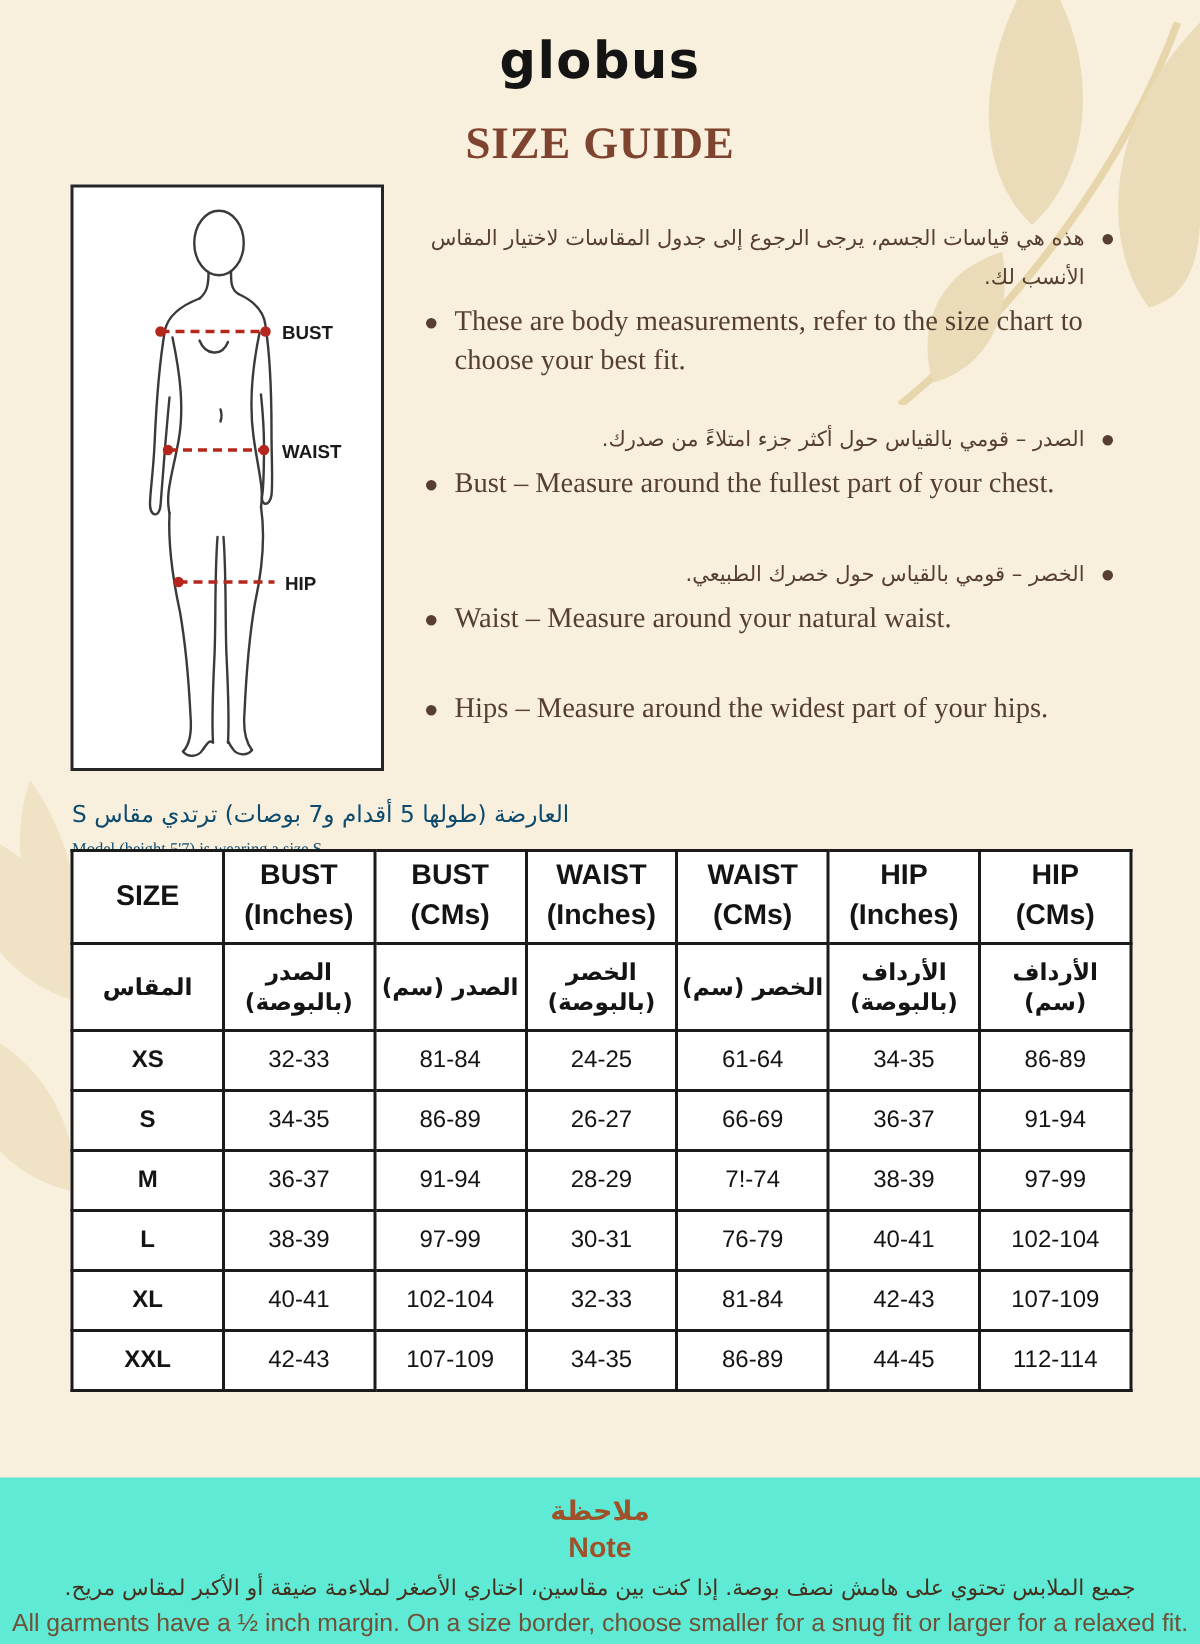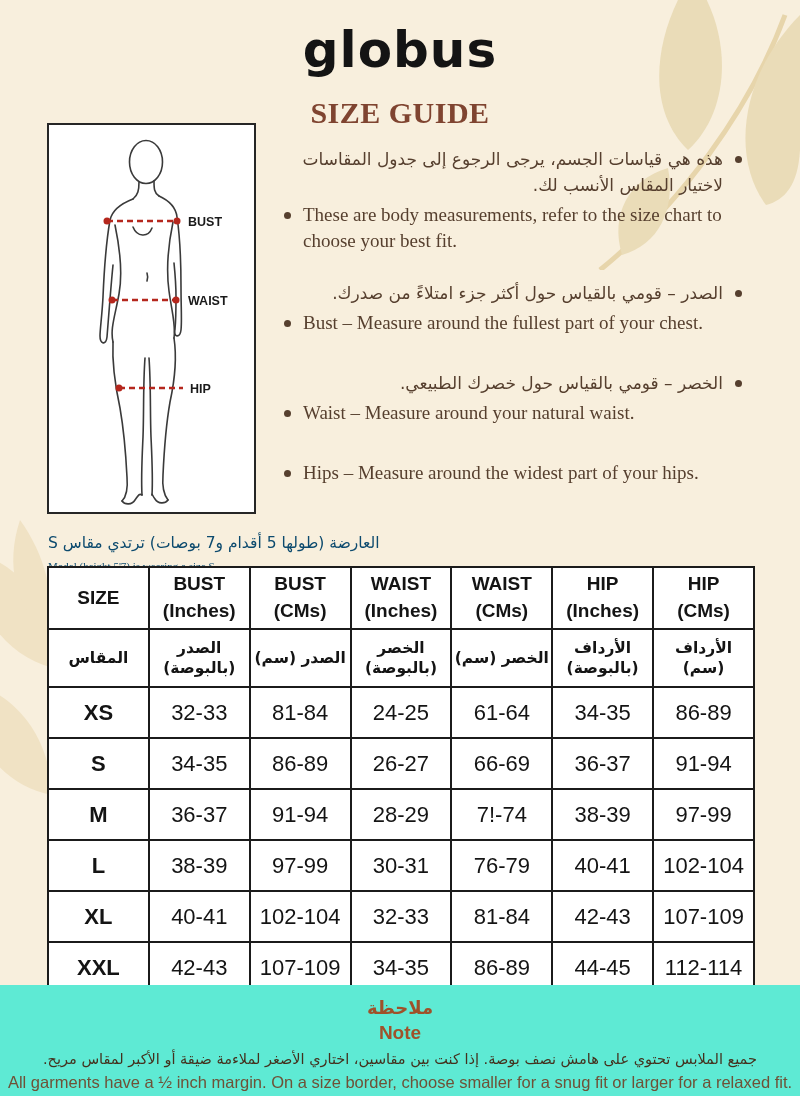--- a/index.html
+++ b/index.html
@@ -7,57 +7,57 @@
   body { font-family:"Liberation Sans", sans-serif; }
   .page {
     position:relative; width:800px; height:1096px;
     background:#f8efdd; overflow:hidden;
   }
   .deco { position:absolute; z-index:0; }
   .deco-tr { top:0; right:0; width:230px; height:270px; }
   .deco-left { left:0; top:520px; width:110px; height:310px; }
 
   .header { position:absolute; top:24px; left:0; width:800px; text-align:center; z-index:2; }
-  .logo { font-family:"DejaVu Sans", sans-serif; font-weight:600; font-size:50px; color:#141414; letter-spacing:1px; line-height:1.05; }
+  .logo { font-family:"DejaVu Sans", sans-serif; font-weight:600; font-size:34px; color:#141414; letter-spacing:1px; line-height:1.05; }
   .title { font-family:Liberation Serif, serif; font-weight:bold; font-size:30px; color:#7f4430; letter-spacing:0.5px; margin-top:19px; }
 
   .figure-box {
     position:absolute; left:47px; top:123px; width:209px; height:391px;
     background:#ffffff; border:2px solid #262626; z-index:2;
   }
   .figure-box svg { display:block; width:100%; height:100%; }
 
   .bullets { position:absolute; left:284px; top:146px; width:458px; z-index:2; }
   .pair { margin-bottom:26px; }
   .pair + .pair { margin-bottom:0; }
   .pair.gap { margin-bottom:34px; }
   .b-row { display:flex; align-items:flex-start; margin-bottom:4px; }
   .b-row .dot { width:7px; height:7px; border-radius:50%; background:#563f2e; flex:0 0 7px; margin-top:10px; }
   .b-row.ar { direction:rtl; }
   .b-row.ar .dot { margin-left:12px; }
   .b-row.en .dot { margin-right:12px; }
   .b-row .txt { line-height:26px; color:#563f2e; }
-  .b-row.ar .txt { font-family:"DejaVu Sans", sans-serif; font-size:17px; text-align:right; }
+  .b-row.ar .txt { font-family:"DejaVu Sans", sans-serif; font-size:14px; text-align:right; }
   .b-row.en .txt { font-family:Liberation Serif, serif; font-size:19px; }
 
   .model-info { position:absolute; left:48px; top:531px; width:420px; z-index:2; color:#0c4a6e; }
   .model-info .ar { direction:rtl; text-align:left; font-family:"DejaVu Sans", sans-serif; font-size:15.5px; line-height:24px; }
   .model-info .en { font-family:"Liberation Serif", serif; font-size:11px; line-height:23px; }
 
   table.size-table {
     position:absolute; left:47px; top:566px; width:708px; z-index:2;
     border-collapse:collapse; table-layout:fixed; background:#ffffff;
   }
   .size-table th, .size-table td {
     border:2px solid #1b1b1b; text-align:center; vertical-align:middle;
     white-space:pre-line; color:#141414;
   }
   .size-table tr.h-en th { height:62px; font-size:19px; font-weight:bold; line-height:1.4; font-family:"Liberation Sans", sans-serif; }
   .size-table tr.h-ar th { height:58px; font-size:15.5px; font-weight:bold; line-height:1.3; font-family:"DejaVu Sans", sans-serif; direction:rtl; }
-  .size-table tbody td { height:51px; font-size:22px; font-weight:500; }
+  .size-table tbody td { height:40px; font-size:16px; font-weight:500; }
   .size-table tbody td.sz { font-weight:bold; }
 
   .note {
     position:absolute; left:0; top:985px; width:800px; height:111px;
     background:#5eead4; text-align:center; z-index:2; padding-top:11px;
   }
   .note .h-ar { font-family:"DejaVu Sans", sans-serif; font-weight:bold; font-size:18px; color:#9f512a; line-height:24px; }
   .note .h-en { font-family:"Liberation Sans", sans-serif; font-weight:bold; font-size:19px; color:#9f512a; line-height:25px; }
   .note .b-ar { direction:rtl; font-family:"DejaVu Sans", sans-serif; font-size:14.5px; color:#44301d; line-height:24px; margin-top:2px; }
   .note .b-en { font-family:"Liberation Sans", sans-serif; font-size:16.5px; color:#6f5137; line-height:23px; }

